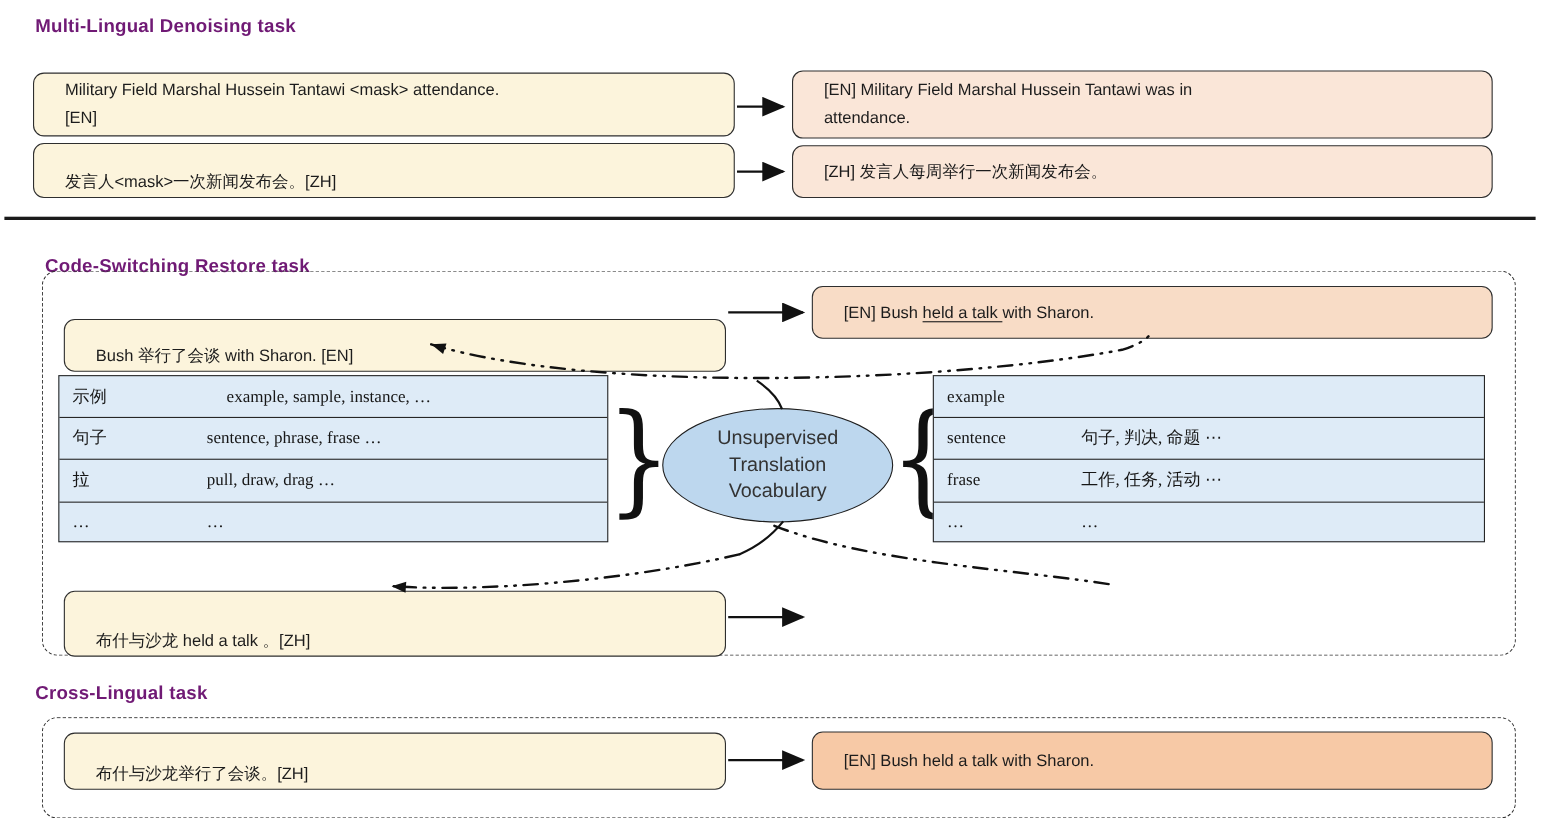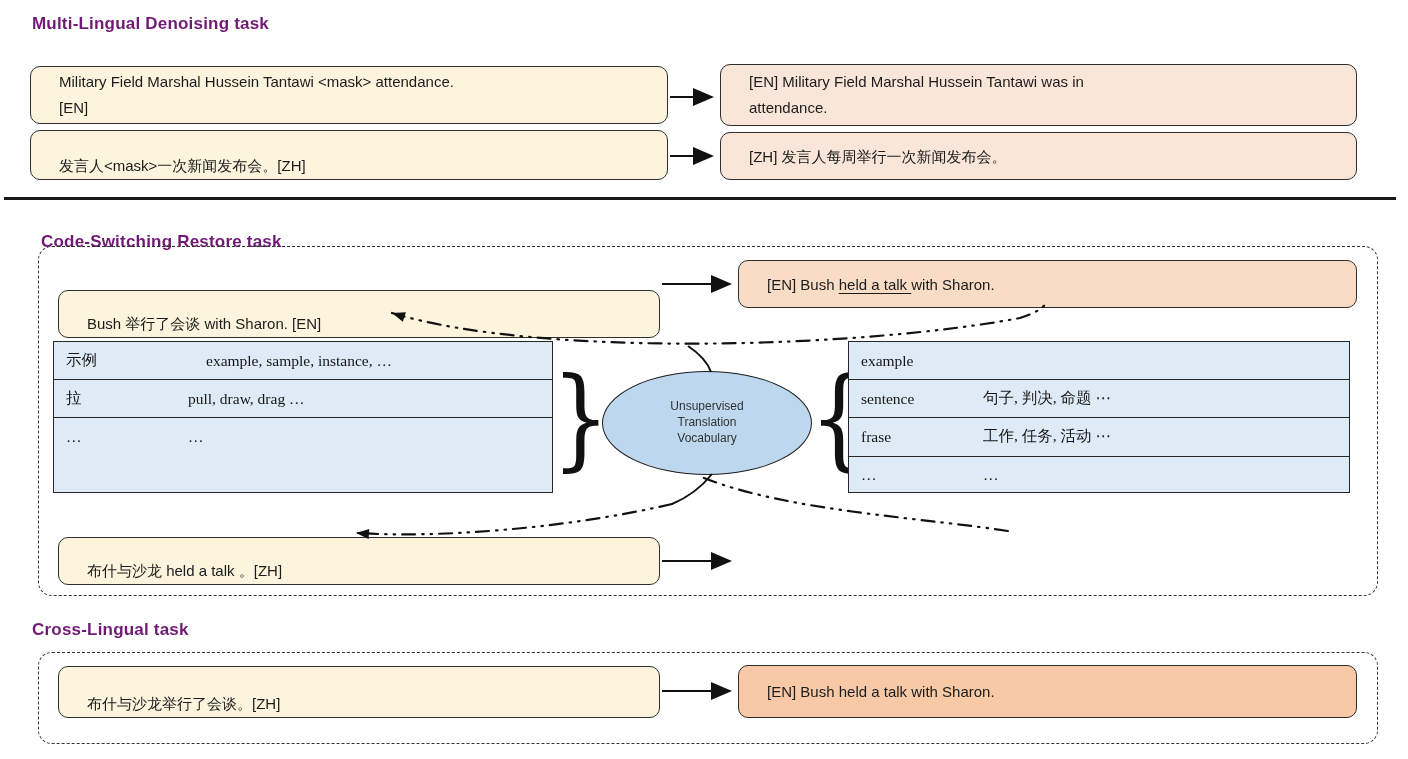--- a/index.html
+++ b/index.html
@@ -32,21 +32,21 @@
   .vcell-val{flex:1;}
   .brace{
     position:absolute;width:48px;text-align:center;font-family:"DejaVu Serif",serif;
     font-size:108px;font-weight:400;color:#111;line-height:160px;height:160px;
     transform:scaleY(1.02) scaleX(.85);
   }
   .ellipse{
     position:absolute;left:602px;top:371px;width:210px;height:104px;border-radius:50%;
     background:var(--ellipse-bg,#BDD7EE);border:1.7px solid #1e1e1e;box-sizing:border-box;
     display:flex;flex-direction:column;align-items:center;justify-content:center;
-    font-size:12px;line-height:1.32;color:#333;text-align:center;
+    font-size:18px;line-height:1.32;color:#333;text-align:center;
   }
   .ul{text-decoration:underline;text-underline-offset:3px;}
   svg.overlay{position:absolute;left:0;top:0;pointer-events:none;}
 </style>
 </head>
 <body>
 
 <div class="stage">
 
   <div class="sec-title" style="left:32px;top:14px;">Multi-Lingual Denoising task</div>
@@ -84,20 +84,24 @@
       <span>[EN] Bush </span><span class="ul">held a talk </span><span>with Sharon.</span>
     </span>
   </div>
 
   <div class="vtable" style="left:53px;top:341px;width:500px;height:152px;">
     <div class="vrow">
       <span class="vcell-key">示例</span>
       <span class="vcell-val">example, sample, instance, …</span>
     </div>
     <div class="vrow">
+      <span class="vcell-key">句子</span>
+      <span class="vcell-val">sentence, phrase, frase …</span>
+    </div>
+    <div class="vrow">
       <span class="vcell-key">拉</span>
       <span class="vcell-val">pull, draw, drag …</span>
     </div>
     <div class="vrow">
       <span class="vcell-key">…</span>
       <span class="vcell-val">…</span>
     </div>
   </div>
 
   <div class="brace" style="left:548px;top:338px;">}</div>
@@ -121,21 +125,21 @@
     <div class="vrow">
       <span class="vcell-key">frase</span>
       <span class="vcell-val">工作, 任务, 活动 ⋯</span>
     </div>
     <div class="vrow">
       <span class="vcell-key">…</span>
       <span class="vcell-val">…</span>
     </div>
   </div>
 
-  <div class="box input-box" style="left:58px;top:537px;width:602px;height:48px;">
+  <div class="box input-box" style="left:58px;top:537px;width:602px;height:60px;">
     <span>布什与沙龙 held a talk 。[ZH]</span>
   </div>
 
 
   <div class="sec-title" style="left:32px;top:620px;">Cross-Lingual task</div>
 
   <div class="dashed-frame" style="left:38px;top:652px;width:1340px;height:92px;"></div>
 
   <div class="box input-box" style="left:58px;top:666px;width:602px;height:52px;">
     <span>布什与沙龙举行了会谈。[ZH]</span>

